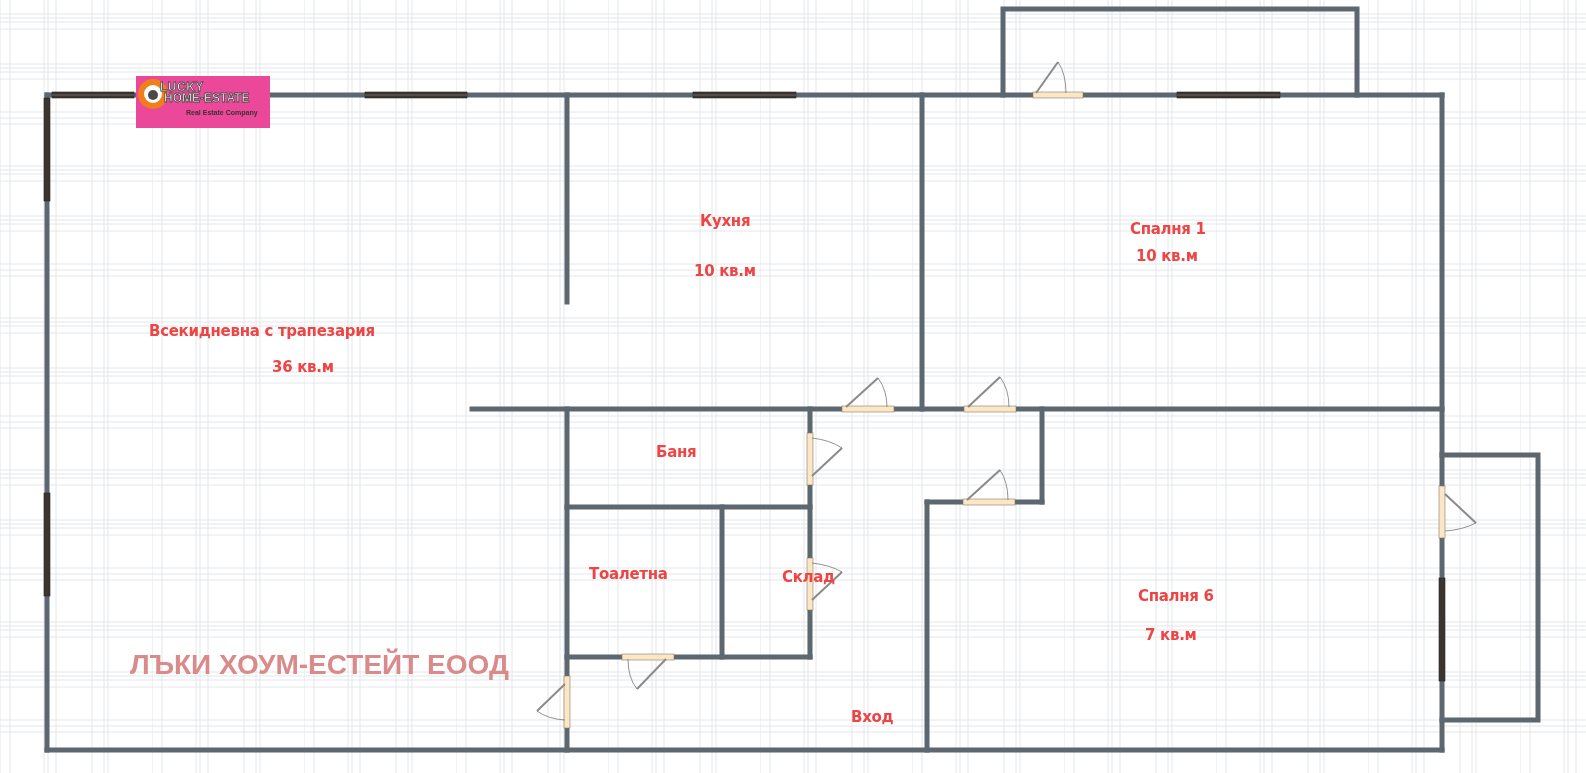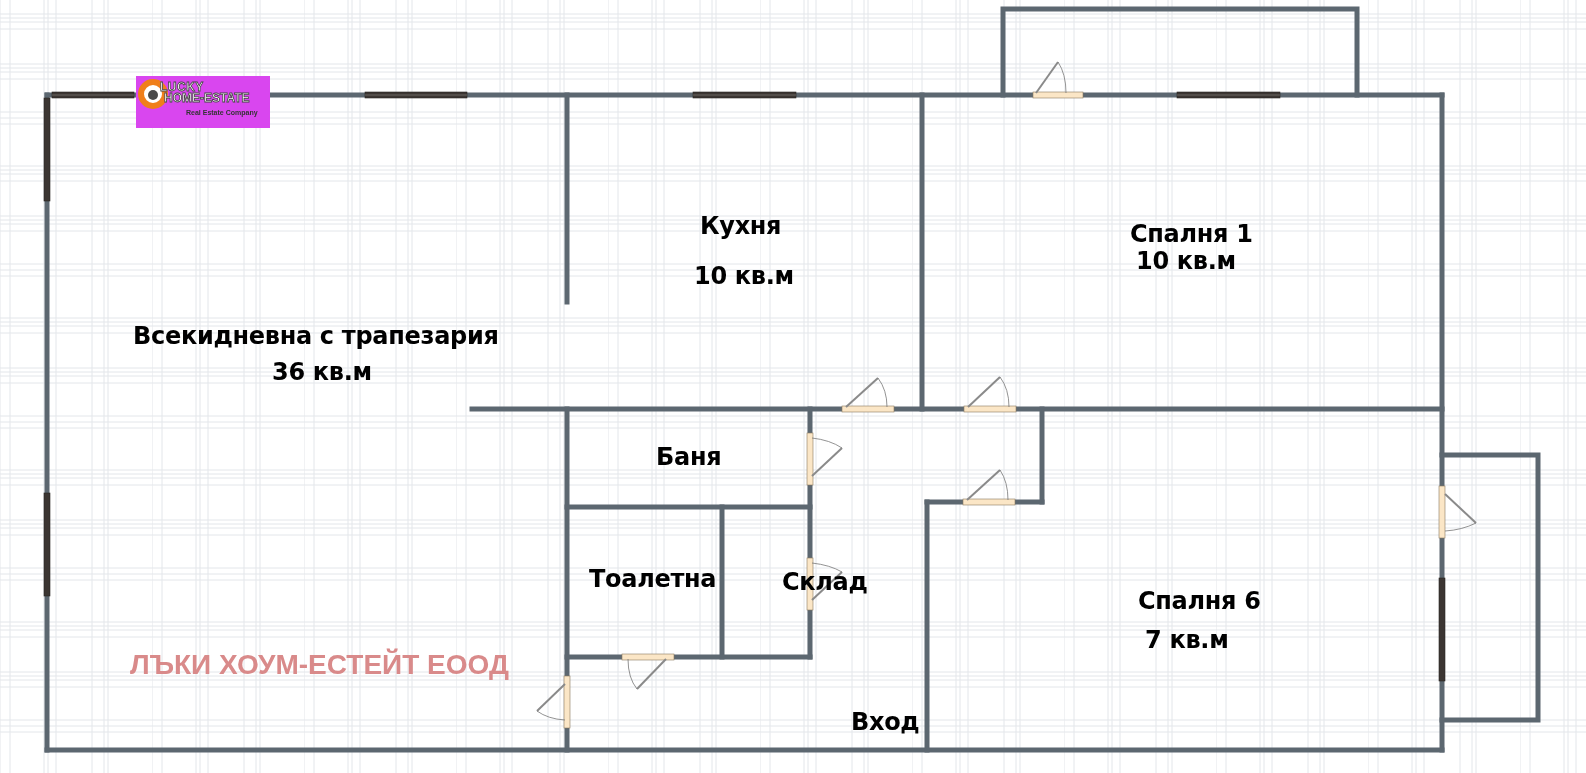--- a/index.html
+++ b/index.html
@@ -1,23 +1,23 @@
 <!DOCTYPE html>
 <html><head>
 <meta charset="utf-8">
 <style>
   html, body { margin: 0; padding: 0; background: #ffffff; }
   body { width: 1586px; height: 773px; position: relative; overflow: hidden;
          font-family: "DejaVu Sans", "Liberation Sans", sans-serif; }
   #plan { position: absolute; left: 0; top: 0; width: 1586px; height: 773px; }
   .room-label { position: absolute; font-family: "DejaVu Sans", sans-serif; font-weight: bold;
-                font-size: 24px; color: #000000; white-space: nowrap; line-height: 1; letter-spacing: -0.3px; }
+                font-size: 15px; color: #ef4444; white-space: nowrap; line-height: 1; letter-spacing: -0.3px; }
   .watermark { position: absolute; font-family: "Liberation Sans", sans-serif; font-weight: bold;
                font-size: 28px; white-space: nowrap; line-height: 1; }
-  .logo { position: absolute; left: 136px; top: 76px; width: 134px; height: 52px; background: #d946ef; }
+  .logo { position: absolute; left: 136px; top: 76px; width: 134px; height: 52px; background: #ec4899; }
   .logo-ring { position: absolute; left: 2px; top: 3px; width: 30px; height: 30px; border-radius: 50%;
                border: 6px solid #f07f1b; box-sizing: border-box; background: #fff; }
   .logo-ring::after { content: ""; position: absolute; left: 4px; top: 5px; width: 10px; height: 10px;
                border-radius: 50%; background: #4a4a4a; }
   .logo-line1 { position: absolute; left: 24px; top: 4px; font-family: "Liberation Sans", sans-serif;
                 font-size: 12px; font-weight: bold; color: #fff; -webkit-text-stroke: 0.8px #444; letter-spacing: 0.5px; }
   .logo-line2 { position: absolute; left: 28px; top: 15px; font-family: "Liberation Sans", sans-serif;
                 font-size: 12px; font-weight: bold; color: #fff; -webkit-text-stroke: 0.8px #444; letter-spacing: 0px; }
   .logo-line3 { position: absolute; left: 50px; top: 33px; font-family: "Liberation Sans", sans-serif;
                 font-size: 7px; font-weight: bold; color: #333; }
@@ -156,21 +156,21 @@
   </g>
 </svg>
 
 <div class="logo">
   <div class="logo-ring"></div>
   <div class="logo-line1">LUCKY</div>
   <div class="logo-line2">HOME-ESTATE</div>
   <div class="logo-line3">Real Estate Company</div>
 </div>
 
-<div class="room-label" style="left:133px; top:324px;">Всекидневна с трапезария</div>
+<div class="room-label" style="left:149px; top:324px;">Всекидневна с трапезария</div>
 <div class="room-label" style="left:272px; top:360px;">36 кв.м</div>
 
 <div class="room-label" style="left:700px; top:214px;">Кухня</div>
 <div class="room-label" style="left:694px; top:264px;">10 кв.м</div>
 
 <div class="room-label" style="left:1130px; top:222px;">Спалня 1</div>
 <div class="room-label" style="left:1136px; top:249px;">10 кв.м</div>
 
 <div class="room-label" style="left:1138px; top:589px;">Спалня 6</div>
 <div class="room-label" style="left:1145px; top:628px;">7 кв.м</div>

